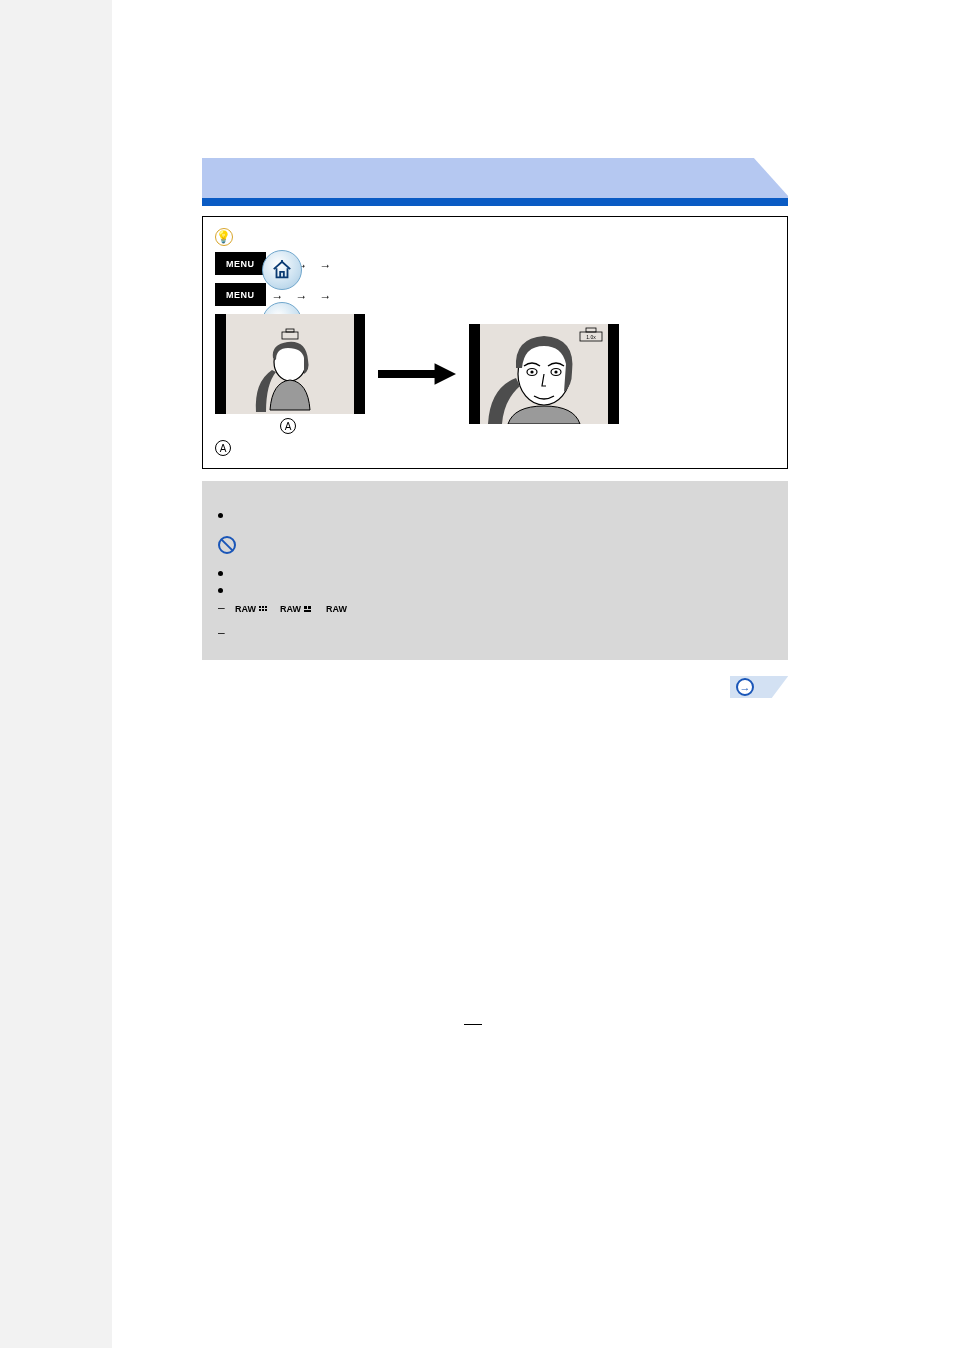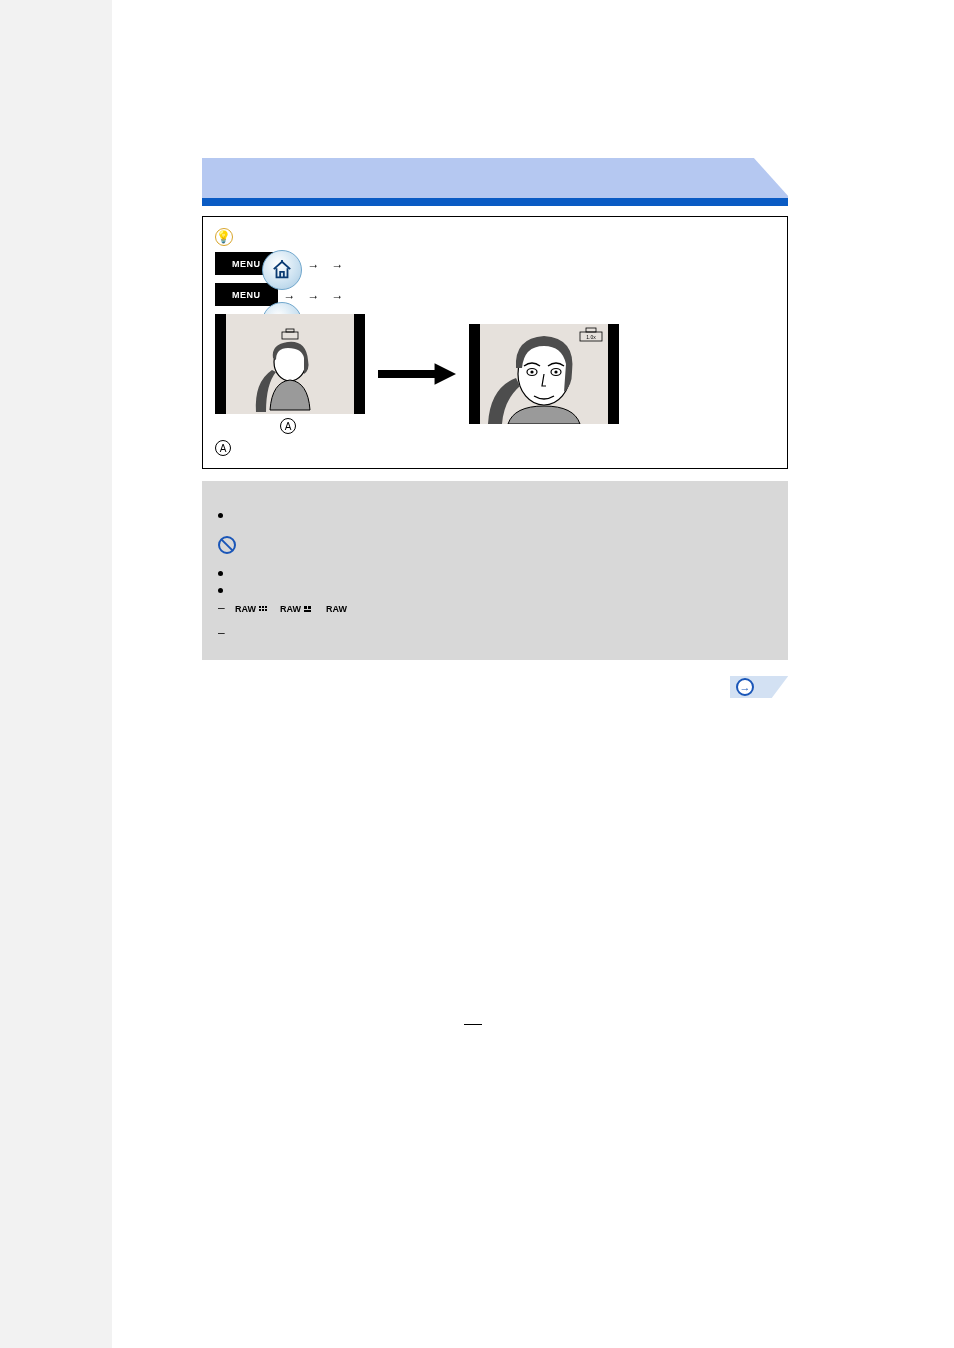--- a/index.html
+++ b/index.html
@@ -14,21 +14,21 @@
   .content { margin-left: 90px; width: 586px; }
   .banner { position: relative; height: 48px; margin-bottom: 10px; }
   .banner-blue { position: absolute; bottom: 0; left: 0; right: 0; height: 12px; background: #0a5bc4; }
   .banner-light { position: absolute; top: 0; left: 0; right: 0; height: 40px; background: #b5c8f1; }
   .banner-cut { position: absolute; right: -1px; top: -1px; width: 0; height: 0; border-top: 40px solid #fff; border-left: 36px solid transparent; }
 
   .box1 { border: 1px solid #000; padding: 10px 12px 12px; margin-top: 6px; }
   .bulb-row { margin-bottom: 6px; }
   .bulb { display: inline-flex; width: 18px; height: 18px; border-radius: 50%; border: 1.5px solid #d8a52a; align-items: center; justify-content: center; color: #d8a52a; font-size: 12px; }
   .path-line { display: flex; align-items: center; gap: 6px; font-size: 12px; margin-bottom: 8px; line-height: 18px; }
-  .menu-chip { background: #000; color: #fff; font-size: 9px; font-weight: bold; padding: 2px 16px 1px; border: 1px solid #000; letter-spacing: 0.5px; }
+  .menu-chip { background: #000; color: #fff; font-size: 9px; font-weight: bold; padding: 2px 10px 1px; border: 1px solid #000; letter-spacing: 0.5px; }
   .arrow { font-size: 12px; }
   .diagram { display: flex; align-items: center; gap: 12px; margin: 8px 0 6px; }
   .thumb { width: 150px; height: 100px; background: #000; display: flex; align-items: center; justify-content: center; }
   .thumb-inner { width: 128px; height: 100px; background: #ddd9d5; position: relative; }
   .bigarrow { flex: 0 0 80px; display: flex; align-items: center; justify-content: center; }
   .bigarrow svg { width: 78px; height: 22px; }
   .circ-label { display: inline-flex; width: 16px; height: 16px; border: 1px solid #000; border-radius: 50%; align-items: center; justify-content: center; font-size: 10px; margin-right: 4px; }
   .label-under { text-align: center; margin-top: 4px; display:flex; justify-content:center; }
   .legend-row { font-size: 12px; margin-top: 4px; display: flex; align-items: center; }
 

